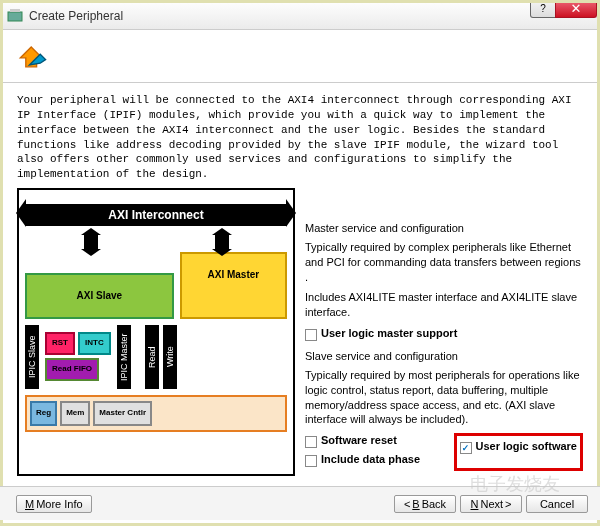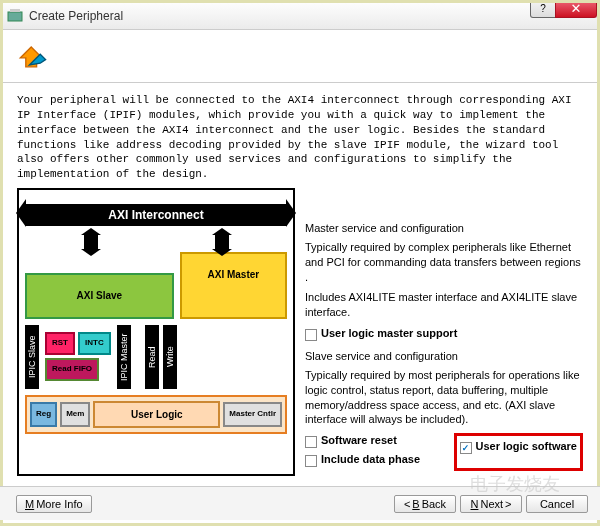--- a/index.html
+++ b/index.html
@@ -44,21 +44,21 @@
 .slave-master { display: flex; gap: 6px; margin-bottom: 6px; }
 .axi-slave { flex: 1.4; background: #8cc63f; border: 2px solid #394; text-align: center; padding: 14px 0; font-size: 10px; font-family: Arial; font-weight: bold; margin-top: 21px; }
 .axi-master { flex: 1; background: #ffd633; border: 2px solid #cc9900; text-align: center; padding: 14px 0; font-size: 10px; font-family: Arial; font-weight: bold; }
 .mid-row { display: flex; gap: 4px; align-items: stretch; height: 64px; }
 .vlabel { background: #000; color: #fff; writing-mode: vertical-rl; transform: rotate(180deg); font-size: 9px; font-family: Arial; padding: 2px 1px; text-align: center; width: 14px; position: relative; }
 .mid-boxes { display: flex; flex-direction: column; gap: 3px; justify-content: center; padding: 0 2px; }
 .box-row { display: flex; gap: 3px; }
 .small-box { font-size: 8px; font-family: Arial; font-weight: bold; padding: 4px 5px; border: 2px solid; text-align: center; }
 .rst { background: #f26; border-color: #a03; color: #000; }
 .intc { background: #3cc; border-color: #088; text-align: center; }
-.readfifo { background: #be185d; border-color: #583; }
+.readfifo { background: #a21caf; border-color: #583; }
 .bottom-strip { display: flex; gap: 3px; margin-top: 6px; border: 2px solid #e67e22; background: #fbe5c8; padding: 4px 3px; align-items: center; }
 .bb { font-size: 8px; font-family: Arial; font-weight: bold; padding: 5px 4px; border: 2px solid; text-align: center; }
 .reg { background: #7ab8e0; border-color: #3a7aa8; }
 .mem { background: #e0e0e0; border-color: #888; }
 .ul { flex: 1; background: #ffd9b3; border: 2px solid #cc8833; font-size: 10px; font-family: Arial; font-weight: bold; text-align: center; padding: 5px 0; }
 .mc { background: #e0e0e0; border-color: #888; }
 .watermark { position: absolute; right: 40px; bottom: 30px; color: rgba(200,200,200,.6); font-size: 18px; pointer-events: none; }
 </style>
 </head>
 <body>
@@ -108,21 +108,20 @@
           </div>
         </div>
         <div class="vlabel">IPIC Master</div>
         <div style="width:6px"></div>
         <div class="vlabel">Read LocalLink</div>
         <div class="vlabel">Write LocalLink</div>
       </div>
       <div class="bottom-strip">
         <div class="bb reg">Reg</div>
         <div class="bb mem">Mem</div>
-        <div class="ul">User Logic</div>
         <div class="bb mc">Master Cntlr</div>
       </div>
     </div>
 
     <div class="right-col">
       <div class="section-h">Master service and configuration</div>
       <div class="section-p">Typically required by complex peripherals like Ethernet and PCI for commanding data transfers between regions .</div>
       <div class="section-p">Includes AXI4LITE master interface and AXI4LITE slave interface.</div>
       <div class="chk-row">
         <span class="checkbox"></span>

